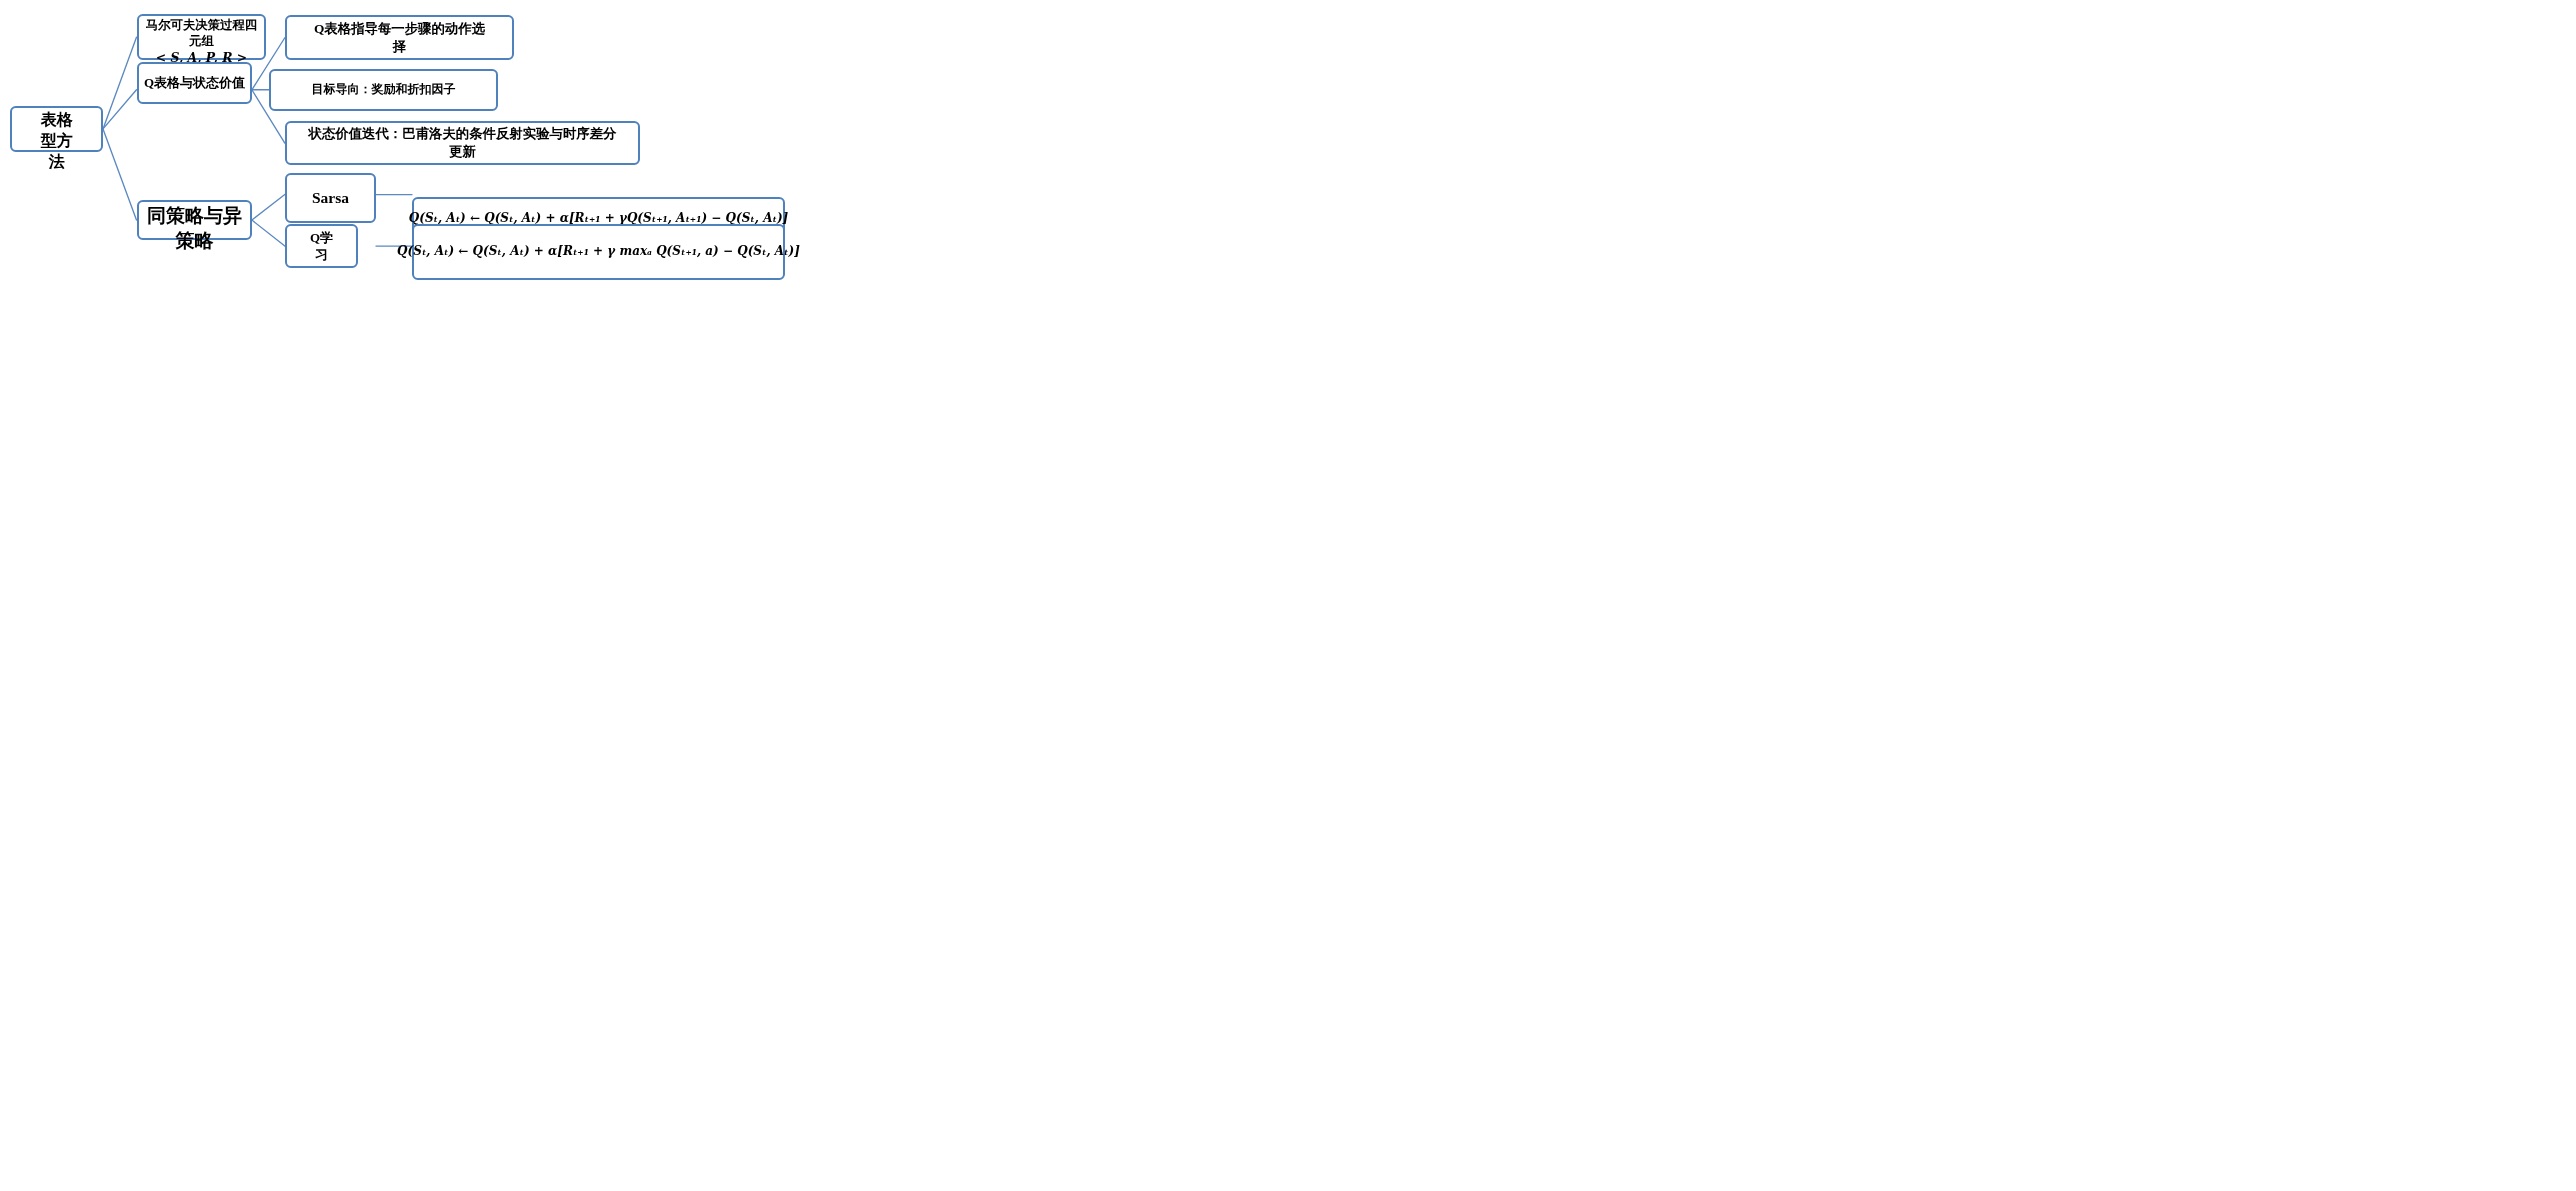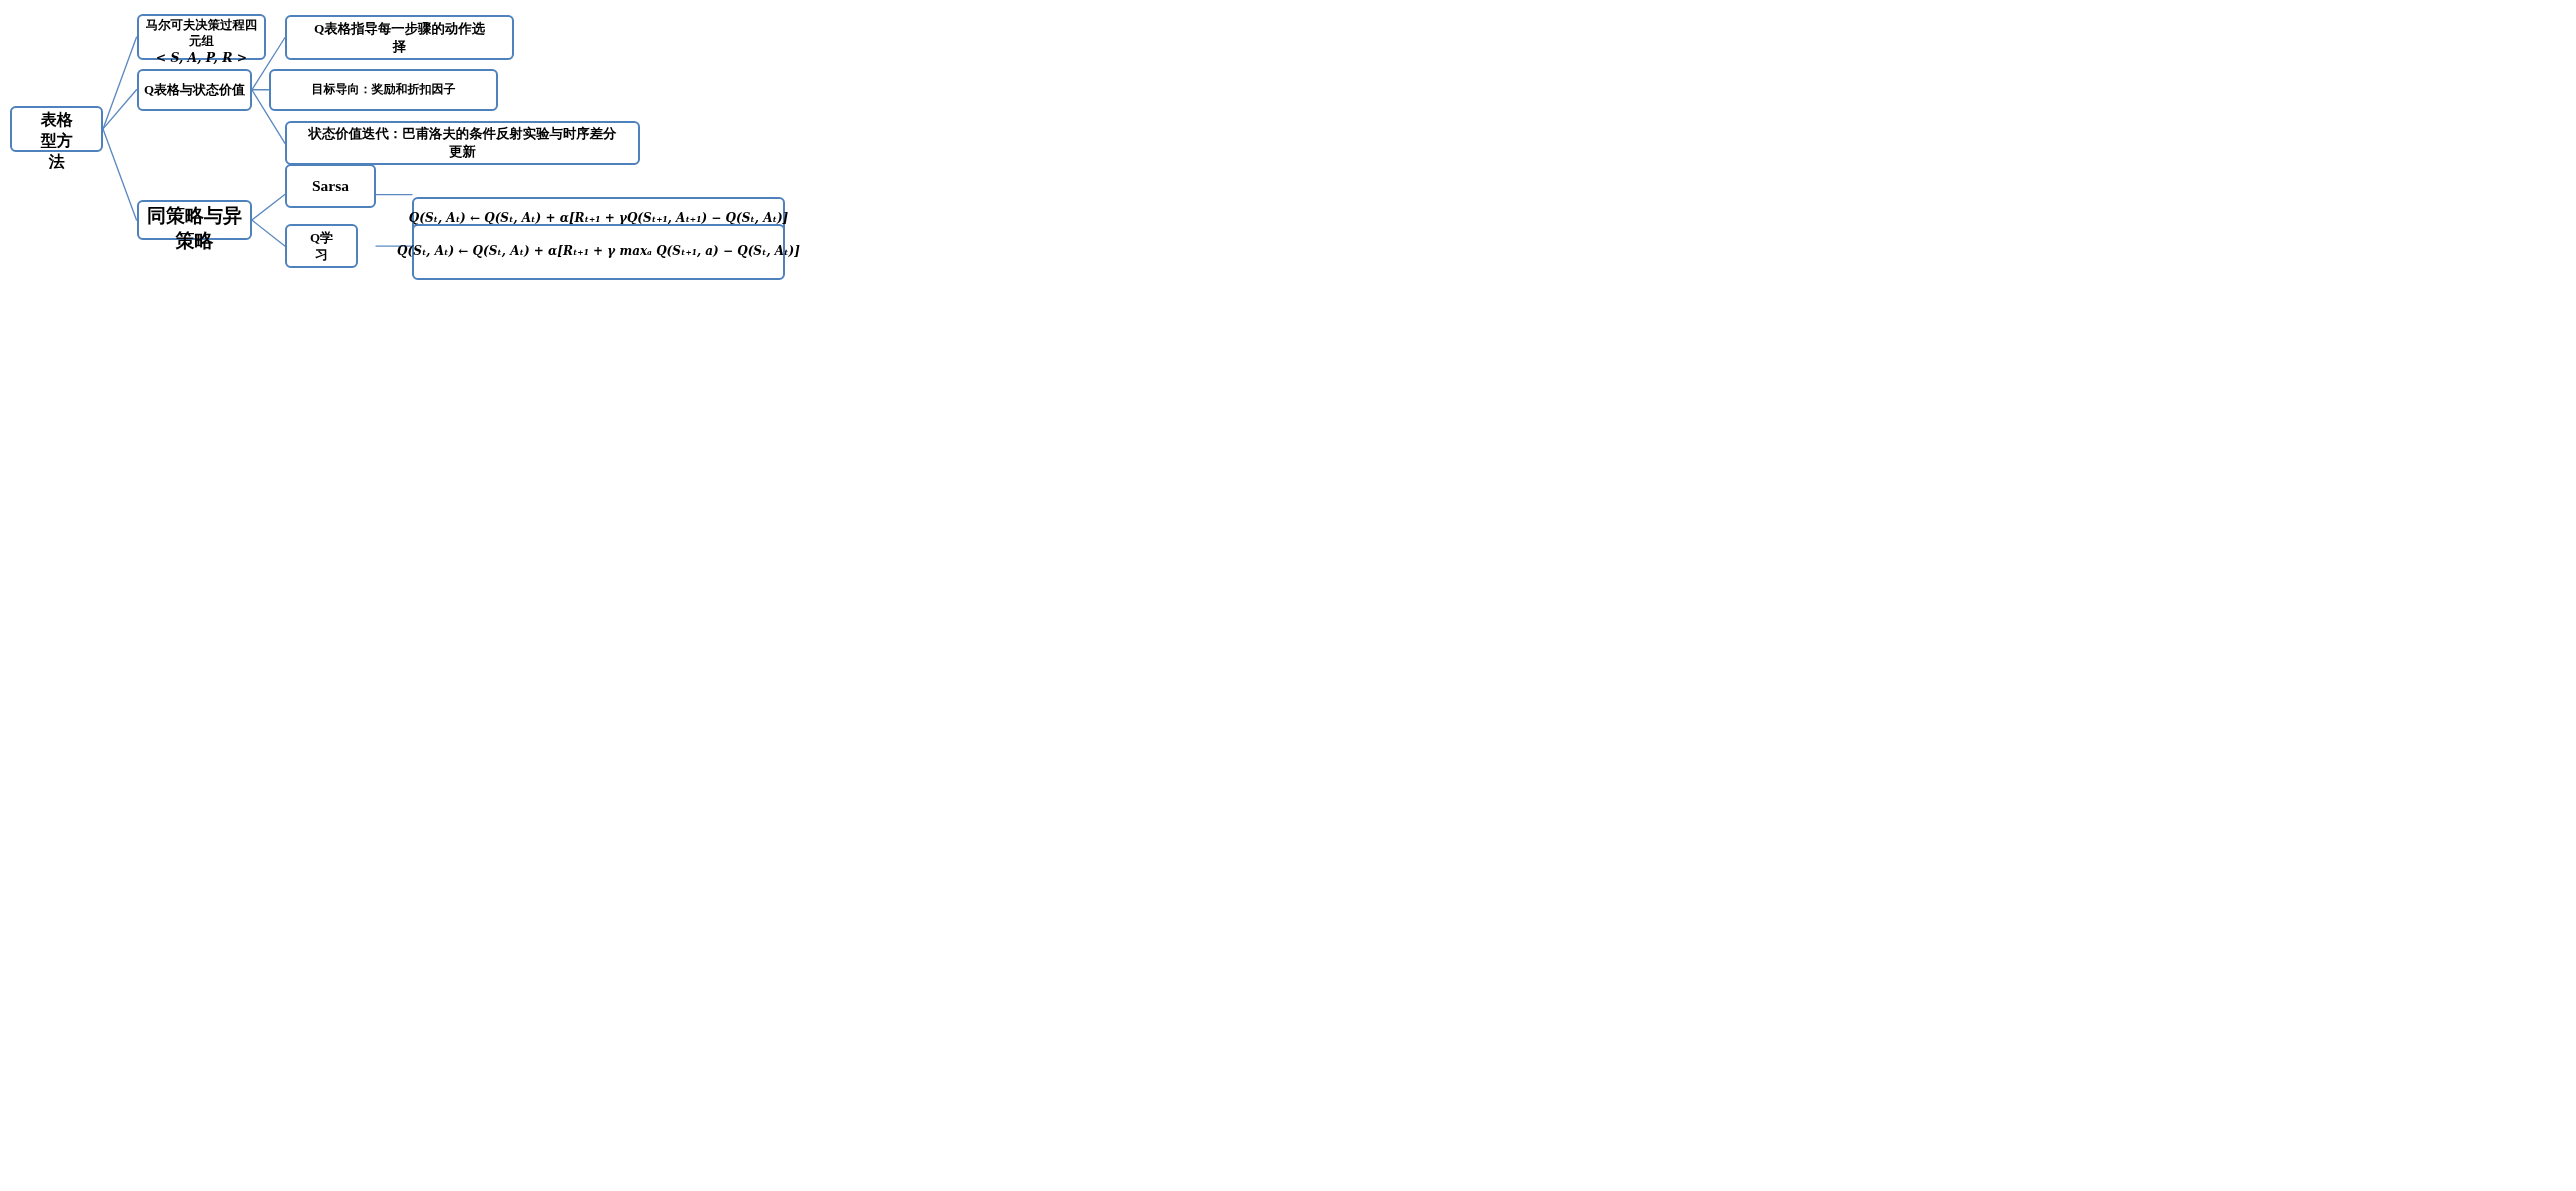--- a/index.html
+++ b/index.html
@@ -41,26 +41,26 @@
     font-family:"DejaVu Serif","Liberation Serif",serif;
     font-style:italic;
     font-weight:600;
     font-size:12px;
     white-space:nowrap;
   }
   .latin{font-family:"Liberation Serif","DejaVu Serif",serif;}
 
   #n-root     {left:10.3px;  top:106px; width:93px; height:46px; font-size:16px;}
   #n-mdp      {left:137px; top:14px;  width:129px; height:46px; font-size:12.4px; padding:1px 3.1px;}
-  #n-qtable   {left:137px; top:69px; width:115px; height:42px; font-size:13px; padding:1px 2.1px;}
+  #n-qtable   {left:137px; top:62px; width:115px; height:42px; font-size:13px; padding:1px 2.1px;}
   #n-qguide   {left:285px; top:15px;  width:229px; height:45px; font-size:13.4px;}
   #n-goal     {left:269px; top:69px; width:229px; height:42px; font-size:12px;}
   #n-valueiter{left:285px; top:121px; width:355px; height:44px; font-size:13.4px;}
   #n-policy   {left:137px; top:200px; width:115px; height:40px; font-size:19px; padding:1px 2.1px;}
-  #n-sarsa    {left:285px; top:164px; width:91px; height:44px; font-size:15.5px; font-weight:600;}
+  #n-sarsa    {left:285px; top:173px; width:91px; height:50px; font-size:15.5px; font-weight:600;}
   #n-qlearn   {left:285px; top:224px; width:73px; height:44px; font-size:13px;}
   #n-sarsaf   {left:412px; top:173px; width:373px; height:44px;margin-top:24px;}
   #n-qlearnf  {left:412px; top:224px; width:373px; height:56px;}
 </style>
 </head>
 <body>
 
 <div class="stage">
 
   <svg id="edge-svg" viewBox="0 0 1563 578" width="805" height="298">

